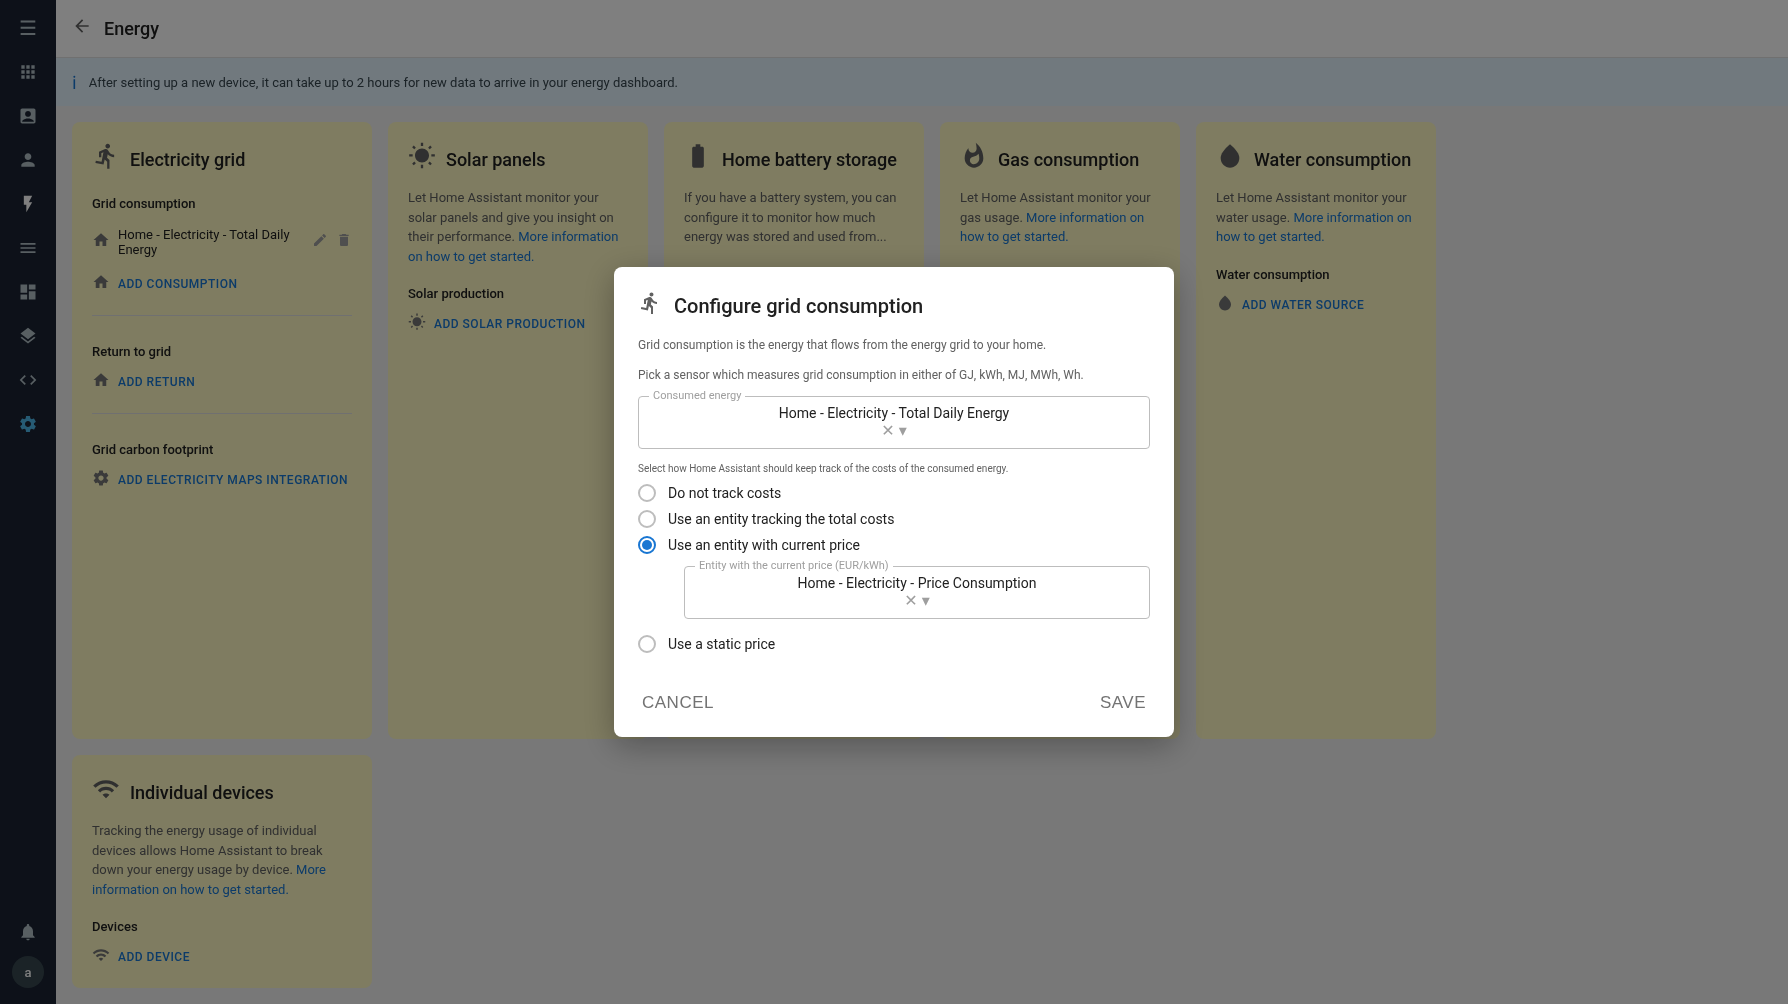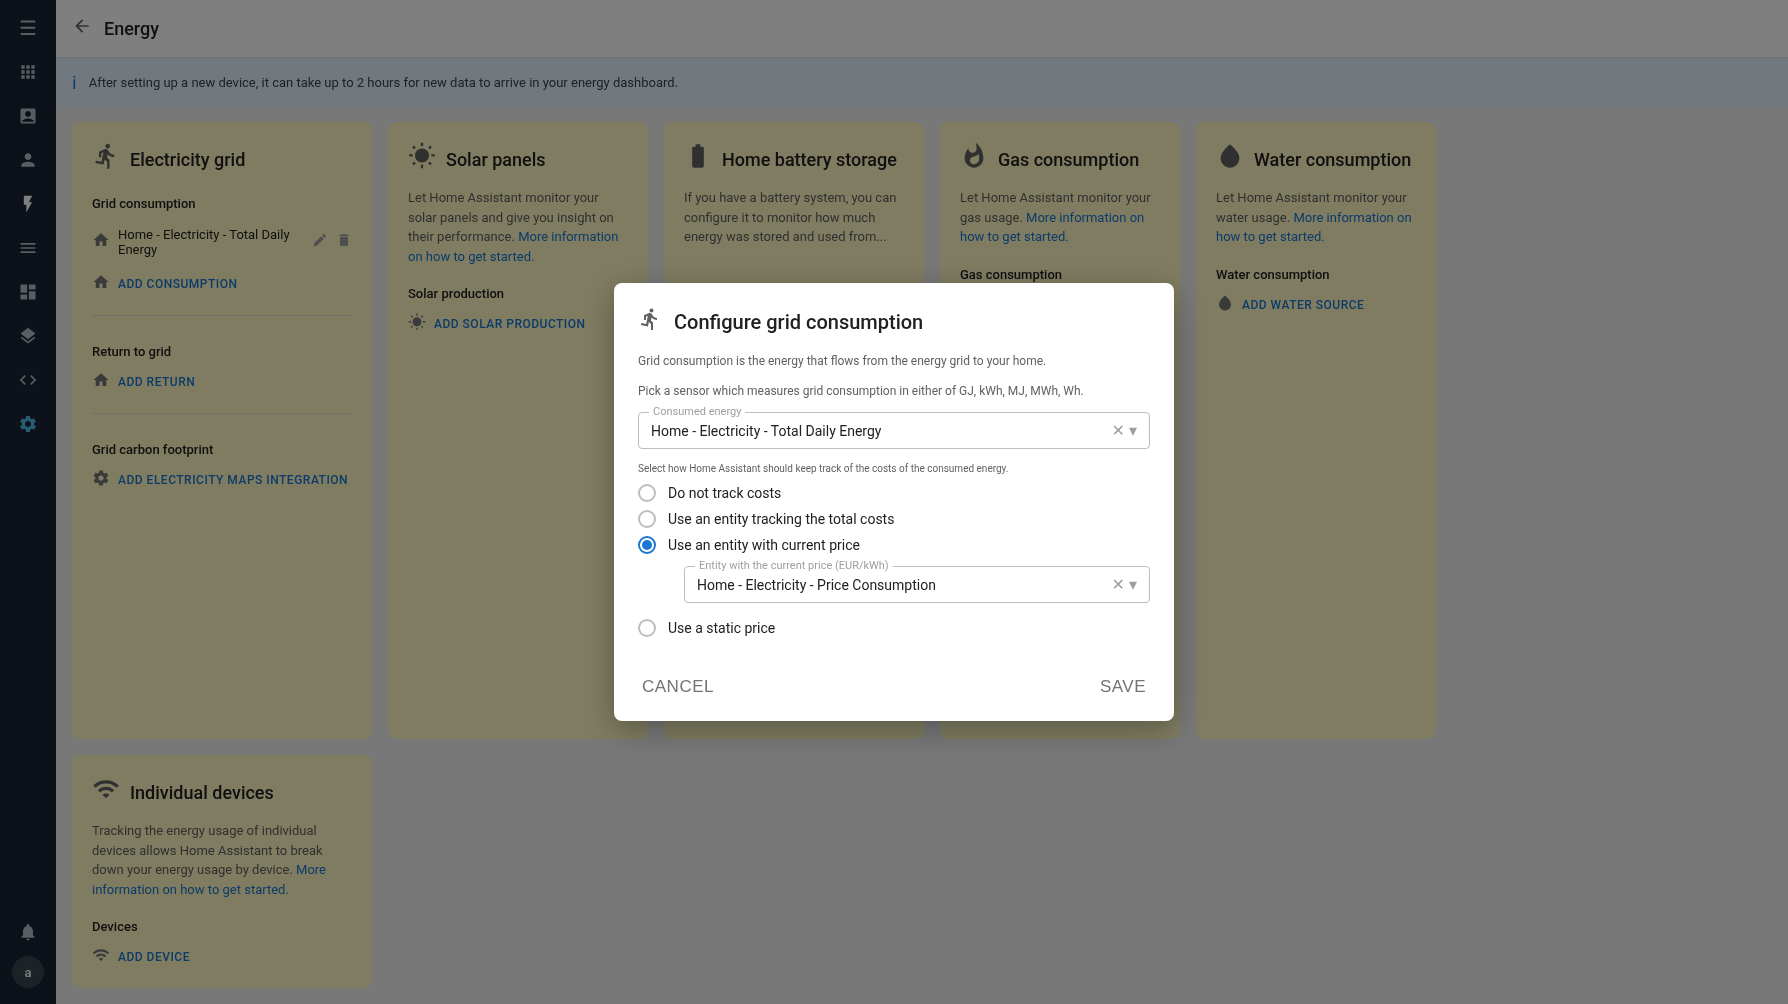--- a/index.html
+++ b/index.html
@@ -255,20 +255,21 @@
     }
 
     .field-container {
       border: 1px solid #bdbdbd;
       border-radius: 4px;
       padding: 8px 12px;
       position: relative;
       margin: 12px 0;
       display: flex;
       align-items: center;
+      flex-direction: column;
     }
     .field-label {
       position: absolute;
       top: -8px;
       left: 10px;
       background: #ffffff;
       padding: 0 4px;
       font-size: 11px;
       color: #9e9e9e;
     }

